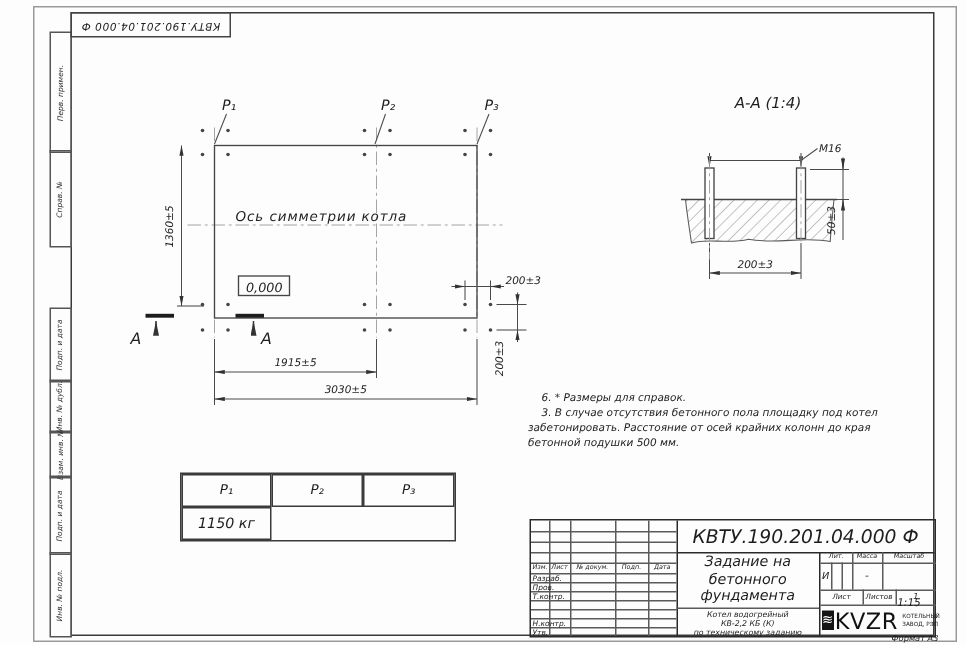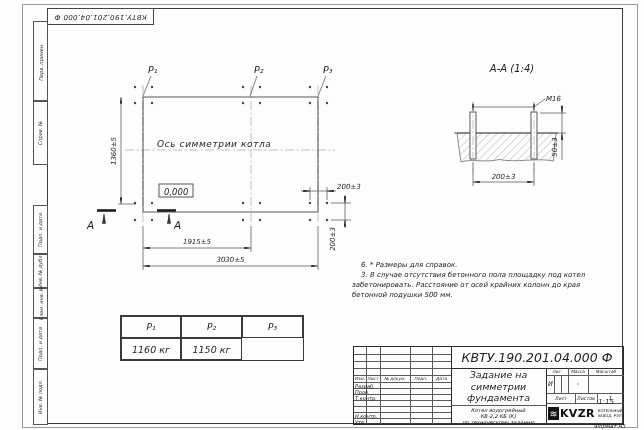--- a/index.html
+++ b/index.html
@@ -38,21 +38,21 @@
   .tb-name{position:absolute;left:97px;top:21px;width:95px;height:37px;display:flex;flex-direction:column;
            align-items:center;justify-content:center;font-size:9.5px;line-height:11.5px;}
   .tb-sub{position:absolute;left:97px;top:58px;width:95px;height:19px;border-top:1px solid #5a5a5a;
           font-size:5.2px;line-height:6px;text-align:center;padding-top:1px;box-sizing:border-box;}
   .rcols{position:absolute;left:192px;top:21px;width:77px;height:56px;border-left:1px solid #2a2a2a;}
   .rcols .l{position:absolute;border-color:#5a5a5a;}
   .rcols .txt{position:absolute;display:flex;align-items:center;justify-content:center;}
   .logo-row{position:absolute;left:1px;top:36px;width:75px;height:19px;display:flex;align-items:center;}
   .logo-icon{width:11px;height:13px;background:#141414;color:#fff;display:flex;align-items:center;
              justify-content:center;font-size:9px;font-style:normal;margin-right:1px;}
-  .logo-word{font-size:11px;font-weight:bold;font-style:normal;letter-spacing:.3px;color:#111;}
+  .logo-word{font-size:15px;font-weight:normal;font-style:normal;letter-spacing:.3px;color:#111;}
   .logo-cap{margin-left:3px;font-size:3.8px;line-height:4.4px;font-style:normal;color:#222;}
   .format-label{left:560px;top:423px;width:100px;text-align:center;font-size:5.5px;font-style:italic;z-index:3;}
 </style>
 </head>
 <body>
 
 <div class="page">
 
   <div class="abs outer-frame"></div>
   <div class="abs inner-frame"></div>
@@ -208,21 +208,20 @@
 
   <div class="abs notes">
     <p>6. * Размеры для справок.</p>
     <p>3. В случае отсутствия бетонного пола площадку под котел забетонировать. Расстояние от осей крайних колонн до края бетонной подушки 500 мм.</p>
   </div>
 
   <div class="abs ptable">
     <div class="hd">P₁</div>
     <div class="hd">P₂</div>
     <div class="hd">P₃</div>
-    <div class="vl2">1160 кг</div>
     <div class="vl2">1150 кг</div>
   </div>
 
   <div class="abs tb">
     <div class="vl" style="left:12px;"></div>
     <div class="vl" style="left:26px;"></div>
     <div class="vl" style="left:56px;"></div>
     <div class="vl" style="left:78px;"></div>
     <div class="vl" style="left:97px;border-left:1px solid #2a2a2a;"></div>
     <div class="hl" style="top:7px;"></div>
@@ -246,21 +245,21 @@
     <div class="rl" style="top:35.5px;">Разраб.</div>
     <div class="rl" style="top:41.5px;">Пров.</div>
     <div class="rl" style="top:47.5px;">Т.контр.</div>
     <div class="rl" style="top:65.5px;">Н.контр.</div>
     <div class="rl" style="top:71.5px;">Утв.</div>
 
     <div class="tb-doc">КВТУ.190.201.04.000 Ф</div>
 
     <div class="tb-name">
       <span>Задание на</span>
-      <span>симметрии</span>
+      <span>бетонного</span>
       <span>фундамента</span>
     </div>
 
     <div class="tb-sub">
       <div>Котел водогрейный</div>
       <div>КВ-2,2 КБ (К)</div>
       <div>по техническому заданию</div>
     </div>
 
     <div class="rcols">

